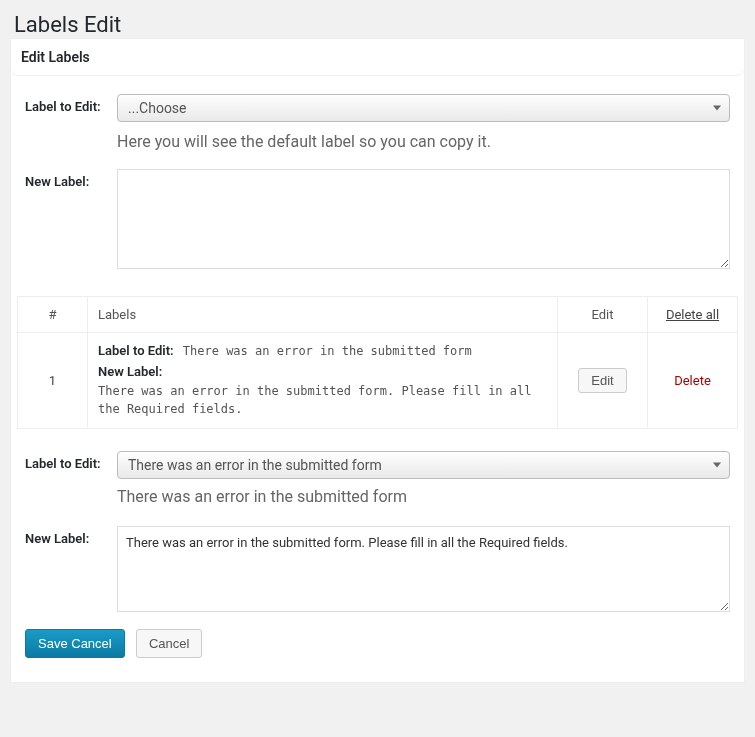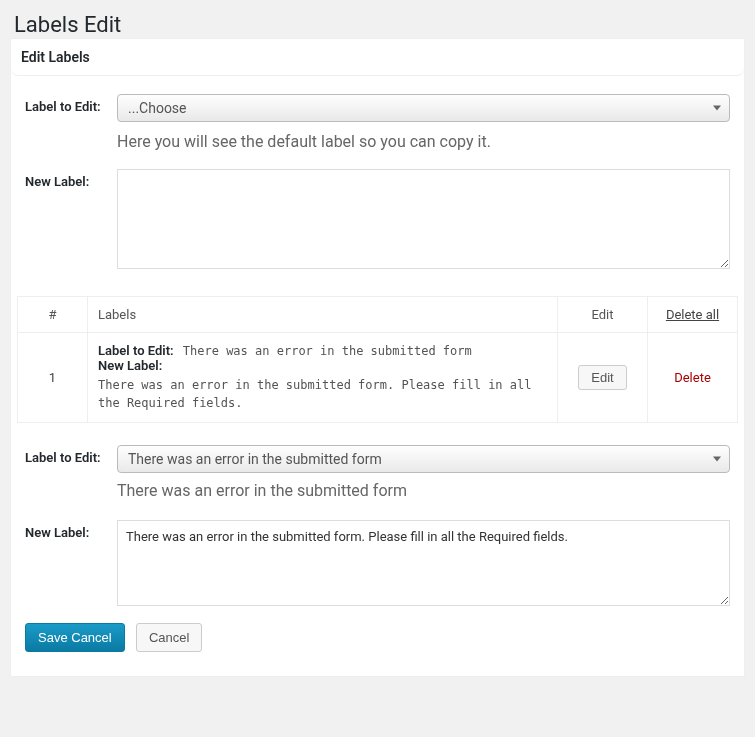--- a/index.html
+++ b/index.html
@@ -120,21 +120,21 @@
     table.entries th.num-col { width: 70px; text-align: center; }
     table.entries th.edit-col { width: 90px; text-align: center; }
     table.entries th.del-col { width: 90px; text-align: center; }
     table.entries td.num { text-align: center; width: 70px; }
     table.entries td.editcell { text-align: center; width: 90px; }
     table.entries td.delcell { text-align: center; width: 90px; }
 
     .link-underline { text-decoration: underline; cursor: pointer; color: #444; text-align: center; }
     .link-red { color: #a00; cursor: pointer; }
 
-    .cell-labels .kv { }
+    .cell-labels .kv { margin-bottom: 6px; }
     .cell-labels .kv:last-child { margin-bottom: 0; }
     .cell-labels .k {
       font-weight: 600;
       color: #23282d;
       display: inline-block;
       margin-right: 6px;
     }
     .cell-labels .v-mono {
       font-family: Menlo, Consolas, monospace;
       font-size: 12px;

